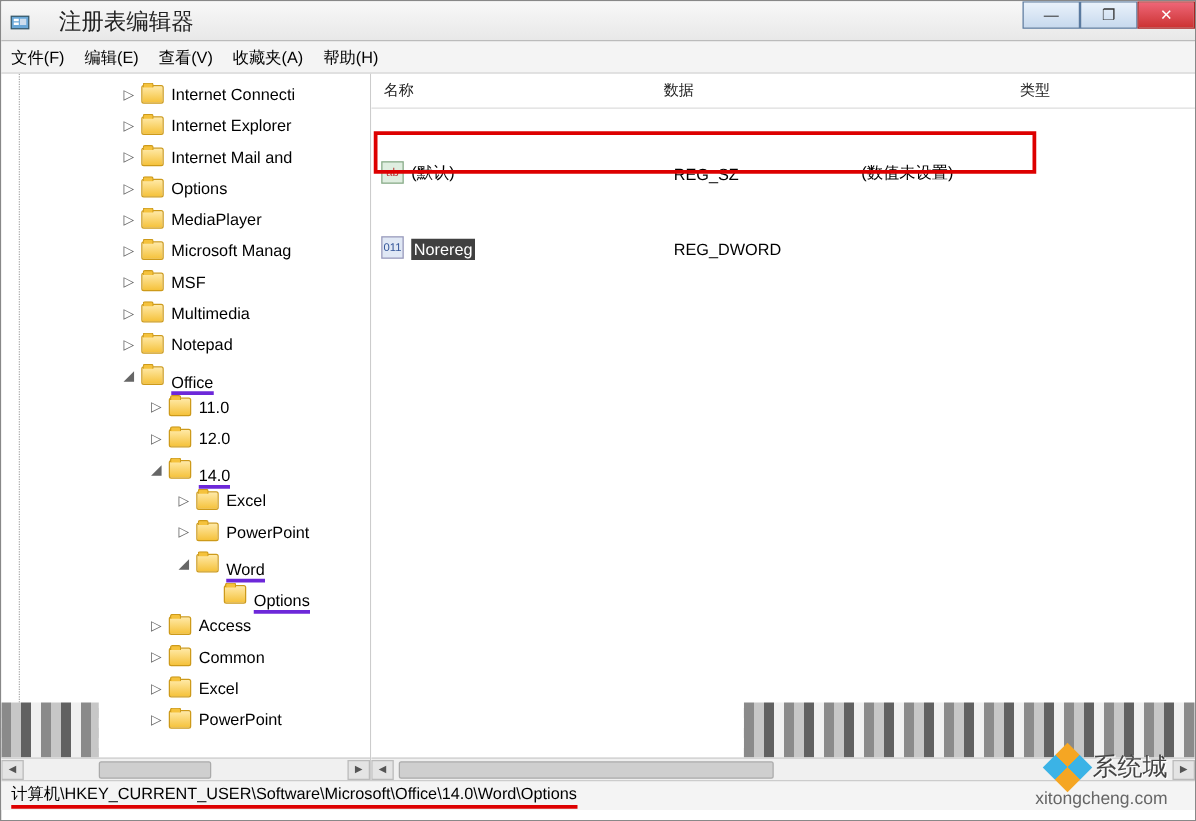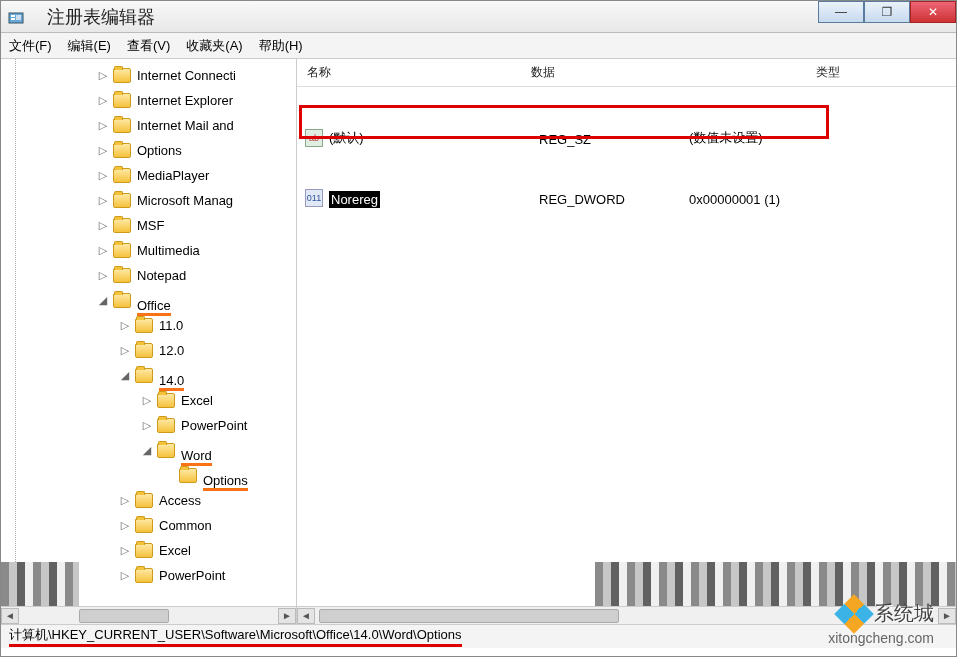--- a/index.html
+++ b/index.html
@@ -24,38 +24,38 @@
 .tree-pane { width: 296px; border-right: 1px solid #ccc; position: relative; overflow: hidden; background:#fff;}
 .list-pane { flex: 1; position: relative; overflow: hidden; background:#fff;}
 
 
 .tree { padding: 4px 0 0 0; font-size: 14px; color: #000; white-space: nowrap; position: relative; }
 .tree-row { height: 25px; display: flex; align-items: center; position: relative; }
 .tree-row .expander { width: 12px; height: 12px; display: inline-flex; align-items:center; justify-content:center; color:#666; font-size:11px; margin-right:4px;}
 .folder { width: 18px; height: 15px; background: linear-gradient(#ffe9a6,#f5c23c); border:1px solid #cd9a1a; border-radius:2px; margin-right: 6px; position:relative;}
 .folder::before{content:"";position:absolute;top:-3px;left:0;width:7px;height:3px;background:#f5c23c;border:1px solid #cd9a1a;border-bottom:none;border-radius:2px 2px 0 0;}
 .tree-label { }
-.underline-red { border-bottom: 3px solid #f97316; padding-bottom:0px;margin-top:13px;}
+.underline-red { border-bottom: 3px solid #6d28d9; padding-bottom:0px;margin-top:13px;}
 
 
 .list-header { height: 28px; border-bottom: 1px solid #ddd; display: flex; align-items: center; background:#fff;}
 .list-header .col { padding: 0 10px; color: #222; font-size: 12px; }
 .col-name { width: 224px; }
 .col-type { width: 150px; }
 .col-data { flex: 1; }
 
 .list-row { height: 24px; display: flex; align-items: flex-end; padding-left:8px;margin-top:36px;}
 .val-icon { width: 18px; height: 18px; border:1px solid #8a8; background:#dfeee0; display:inline-flex;align-items:center;justify-content:center;font-size:9px;color:#b33;margin-right:6px;}
 .val-icon.bin { background:#e0e8f5; color:#359;border-color:#99b;}
 .list-row .cell { }
 .list-row .cell-name { width: 210px; }
 .list-row .cell-type { width: 150px; }
 .list-row .cell-data { flex:1; }
 
-.sel-text { background: #000000; color: #fff; padding: 1px 2px; }
+.sel-text { background: #404040; color: #fff; padding: 1px 2px; }
 
 .red-box { position: absolute; border: 3px solid #d00; pointer-events: none; }
 
 
 .hscroll { position: absolute; bottom: 0; left: 0; right: 0; height: 18px; background: #f0f0f0; border-top: 1px solid #ccc; display:flex; align-items:center;}
 .hscroll .arrow { width:18px;height:16px;background:#e4e4e4;border:1px solid #bbb;display:flex;align-items:center;justify-content:center;font-size:10px;color:#555;}
 .hscroll .track { flex:1; height:16px; position:relative;}
 .hscroll .thumb { position:absolute; height:14px; top:1px; background:#cfcfcf;border:1px solid #aaa;border-radius:2px;}
 
 
@@ -234,21 +234,20 @@
         <div class="list-row">
           <span class="val-icon">ab</span>
           <span class="cell cell-name">(默认)</span>
           <span class="cell cell-type">REG_SZ</span>
           <span class="cell cell-data">(数值未设置)</span>
         </div>
         <div class="list-row">
           <span class="val-icon bin">011</span>
           <span class="cell cell-name"><span class="sel-text">Norereg</span></span>
           <span class="cell cell-type">REG_DWORD</span>
-          <span class="cell cell-data">0x00000001 (1)</span>
         </div>
       </div>
 
     <div class="red-box" style="left:2px; top:46px; width:530px; height:34px;"></div>
 
     <div class="pixelate right"></div>
     <div class="hscroll">
       <div class="arrow">◄</div>
       <div class="track">
           <div class="thumb" style="left:4px;width:300px;"></div>

